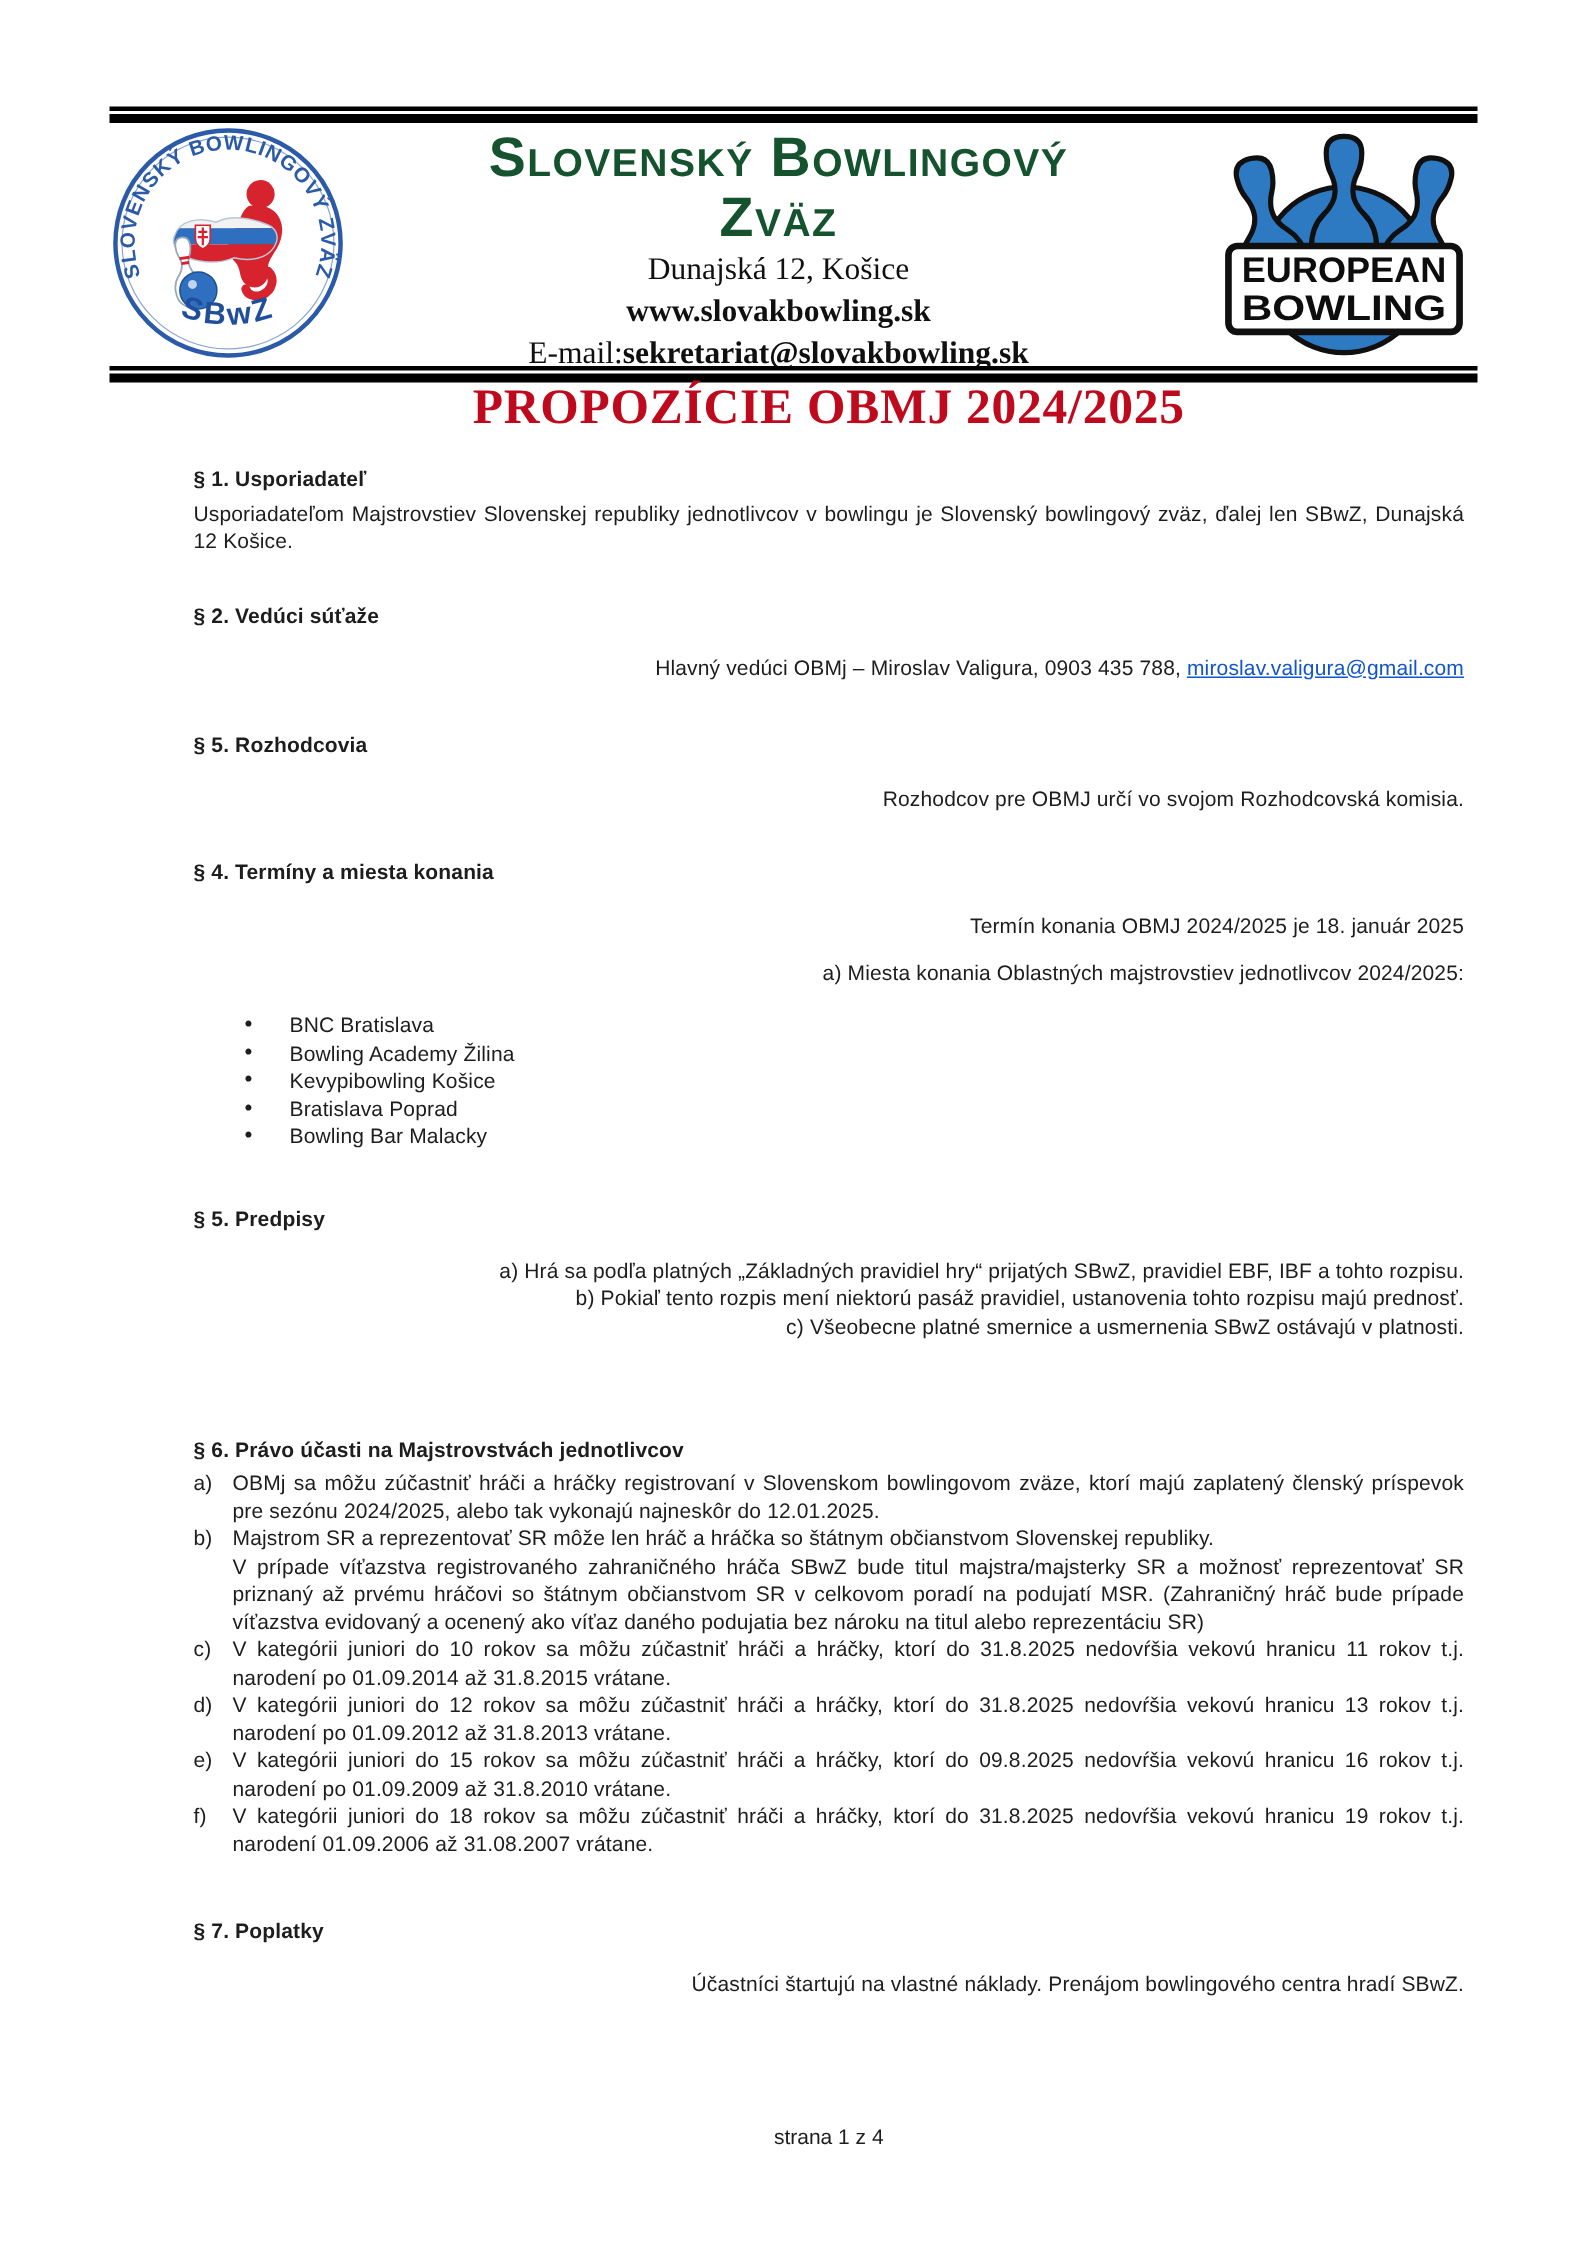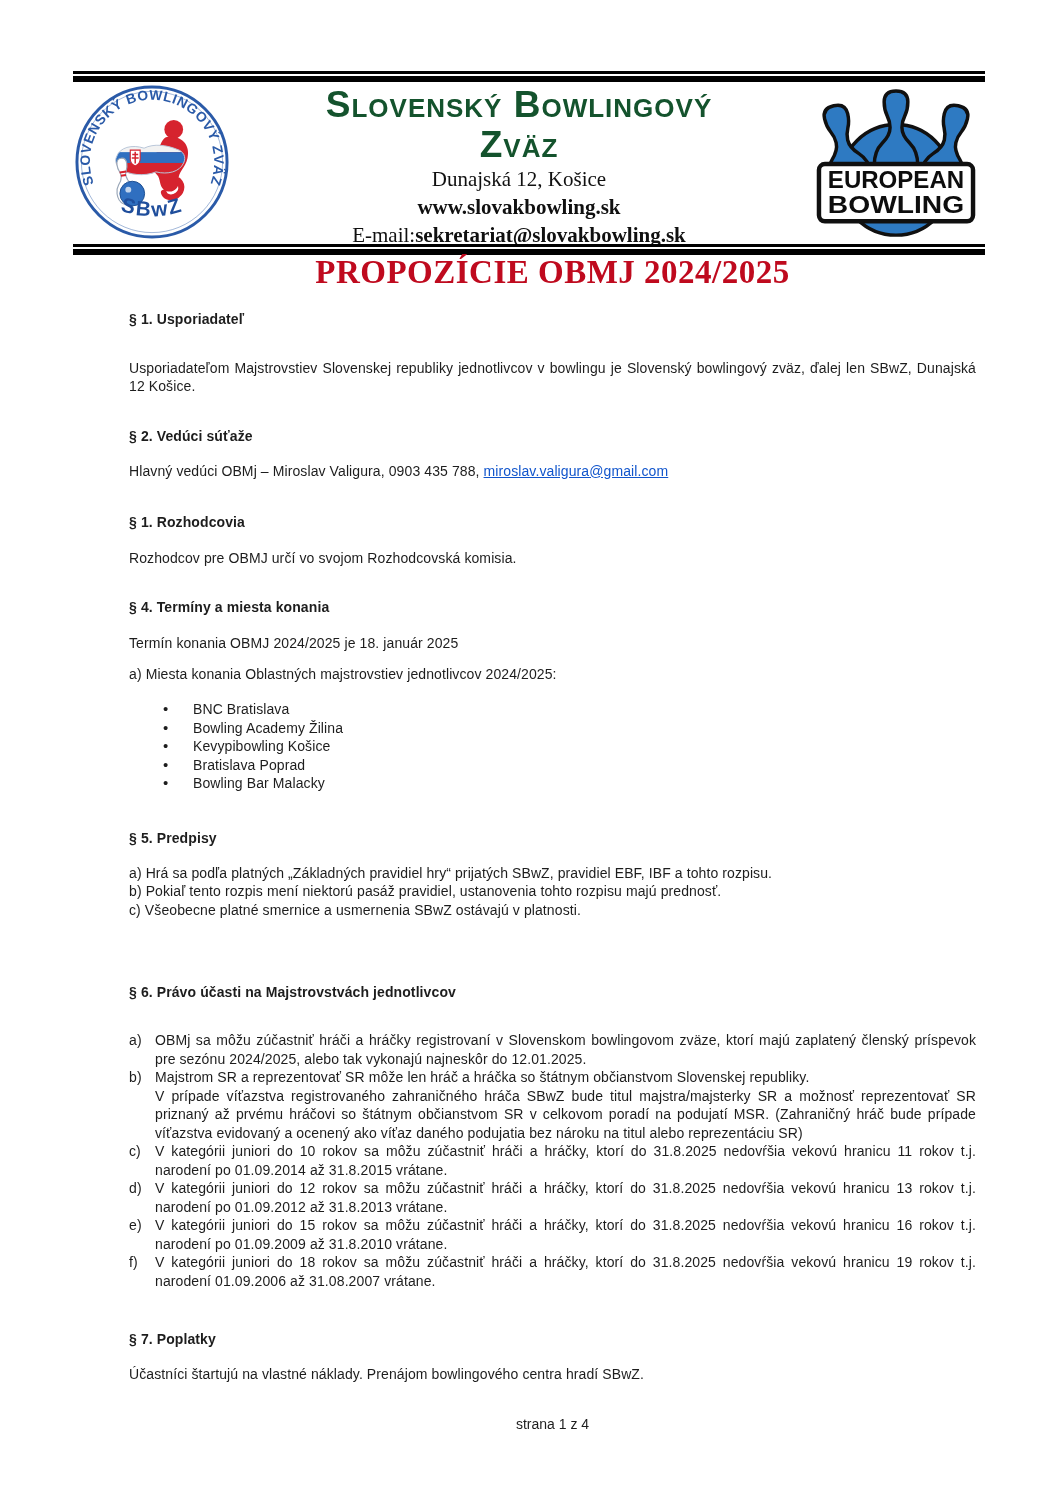--- a/index.html
+++ b/index.html
@@ -26,24 +26,24 @@
   .addr-bold { font-weight:700; }
 
   .doc-title { position:absolute; top:254px; left:129px; width:847px; text-align:center;
                font-family:"Liberation Serif", serif; font-weight:700; font-size:33px;
                color:#BF0A1E; letter-spacing:0.5px; }
 
   
   .content { position:absolute; left:129px; top:300px; width:847px;
              font-size:14px; line-height:18.5px; letter-spacing:0.1px; }
   .sec  { font-weight:700; margin:0; font-size:14px; }
-  .para { margin:0; }
+  .para { margin:0;text-align:right; }
   .jus  { text-align:justify; }
 
-  .mt10{margin-top:10px} .mt12{margin-top:12.5px} .mt14{margin-top:30px}
+  .mt10{margin-top:10px} .mt12{margin-top:12.5px} .mt14{margin-top:4px}
   .mt16{margin-top:16.5px} .mt17{margin-top:17.5px} .mt31{margin-top:31px}
   .mt32{margin-top:32.5px} .mt36{margin-top:36px} .mt40{margin-top:40px}
   .mt63{margin-top:63.5px}
 
   ul.venues { margin:16.5px 0 0 0; padding:0; list-style:none; }
   ul.venues li { padding-left:64px; position:relative; }
   ul.venues li::before { content:"\2022"; position:absolute; left:34px; top:0; font-size:15px; }
 
   .litem { position:relative; padding-left:26px; text-align:justify; margin:0; }
   .litem > .lab { position:absolute; left:0; top:0; }
@@ -146,21 +146,21 @@
   <div class="doc-title">PROPOZÍCIE OBMJ 2024/2025</div>
 
   <div class="content">
 
     <p class="sec mt10">§ 1. Usporiadateľ</p>
     <p class="para jus mt14">Usporiadateľom Majstrovstiev Slovenskej republiky jednotlivcov v bowlingu je Slovenský bowlingový zväz, ďalej len SBwZ, Dunajská 12 Košice.</p>
 
     <p class="sec mt31">§ 2. Vedúci súťaže</p>
     <p class="para mt16"><span>Hlavný vedúci OBMj – Miroslav Valigura, 0903 435 788, </span><a class="email-link">miroslav.valigura@gmail.com</a></p>
 
-    <p class="sec mt32">§ 1. Rozhodcovia</p>
+    <p class="sec mt32">§ 5. Rozhodcovia</p>
     <p class="para mt17">Rozhodcov pre OBMJ určí vo svojom Rozhodcovská komisia.</p>
 
     <p class="sec mt31">§ 4. Termíny a miesta konania</p>
     <p class="para mt17">Termín konania OBMJ 2024/2025 je 18. január 2025</p>
     <p class="para mt12">a) Miesta konania Oblastných majstrovstiev jednotlivcov 2024/2025:</p>
     <ul class="venues">
       <li>BNC Bratislava</li>
       <li>Bowling Academy Žilina</li>
       <li>Kevypibowling Košice</li>
       <li>Bratislava Poprad</li>
@@ -174,21 +174,21 @@
       <p class="para">c) Všeobecne platné smernice a usmernenia SBwZ ostávajú v platnosti.</p>
     </div>
 
     <p class="sec mt63">§ 6. Právo účasti na Majstrovstvách jednotlivcov</p>
     <div class="mt14">
       <div class="litem"><span class="lab">a)</span><span class="txt">OBMj sa môžu zúčastniť hráči a hráčky registrovaní v Slovenskom bowlingovom zväze, ktorí majú zaplatený členský príspevok pre sezónu 2024/2025, alebo tak vykonajú najneskôr do 12.01.2025.</span></div>
       <div class="litem"><span class="lab">b)</span><span class="txt">Majstrom SR a reprezentovať SR môže len hráč a hráčka so štátnym občianstvom Slovenskej republiky.
 V prípade víťazstva registrovaného zahraničného hráča SBwZ bude titul majstra/majsterky SR a možnosť reprezentovať SR priznaný až prvému hráčovi so štátnym občianstvom SR v celkovom poradí na podujatí MSR. (Zahraničný hráč bude prípade víťazstva evidovaný a ocenený ako víťaz daného podujatia bez nároku na titul alebo reprezentáciu SR)</span></div>
       <div class="litem"><span class="lab">c)</span><span class="txt">V kategórii juniori do 10 rokov sa môžu zúčastniť hráči a hráčky, ktorí do 31.8.2025 nedovŕšia vekovú hranicu 11 rokov t.j. narodení po 01.09.2014 až 31.8.2015 vrátane.</span></div>
       <div class="litem"><span class="lab">d)</span><span class="txt">V kategórii juniori do 12 rokov sa môžu zúčastniť hráči a hráčky, ktorí do 31.8.2025 nedovŕšia vekovú hranicu 13 rokov t.j. narodení po 01.09.2012 až 31.8.2013 vrátane.</span></div>
-      <div class="litem"><span class="lab">e)</span><span class="txt">V kategórii juniori do 15 rokov sa môžu zúčastniť hráči a hráčky, ktorí do 31.8.2025 nedovŕšia vekovú hranicu 16 rokov t.j. narodení po 01.09.2009 až 31.8.2010 vrátane.</span></div>
+      <div class="litem"><span class="lab">e)</span><span class="txt">V kategórii juniori do 15 rokov sa môžu zúčastniť hráči a hráčky, ktorí do 09.8.2025 nedovŕšia vekovú hranicu 16 rokov t.j. narodení po 01.09.2009 až 31.8.2010 vrátane.</span></div>
       <div class="litem"><span class="lab">f)</span><span class="txt">V kategórii juniori do 18 rokov sa môžu zúčastniť hráči a hráčky, ktorí do 31.8.2025 nedovŕšia vekovú hranicu 19 rokov t.j. narodení 01.09.2006 až 31.08.2007 vrátane.</span></div>
     </div>
 
     <p class="sec mt40">§ 7. Poplatky</p>
     <p class="para mt16">Účastníci štartujú na vlastné náklady. Prenájom bowlingového centra hradí SBwZ.</p>
 
   </div>
 
   <div class="page-footer">strana 1 z 4</div>
 

